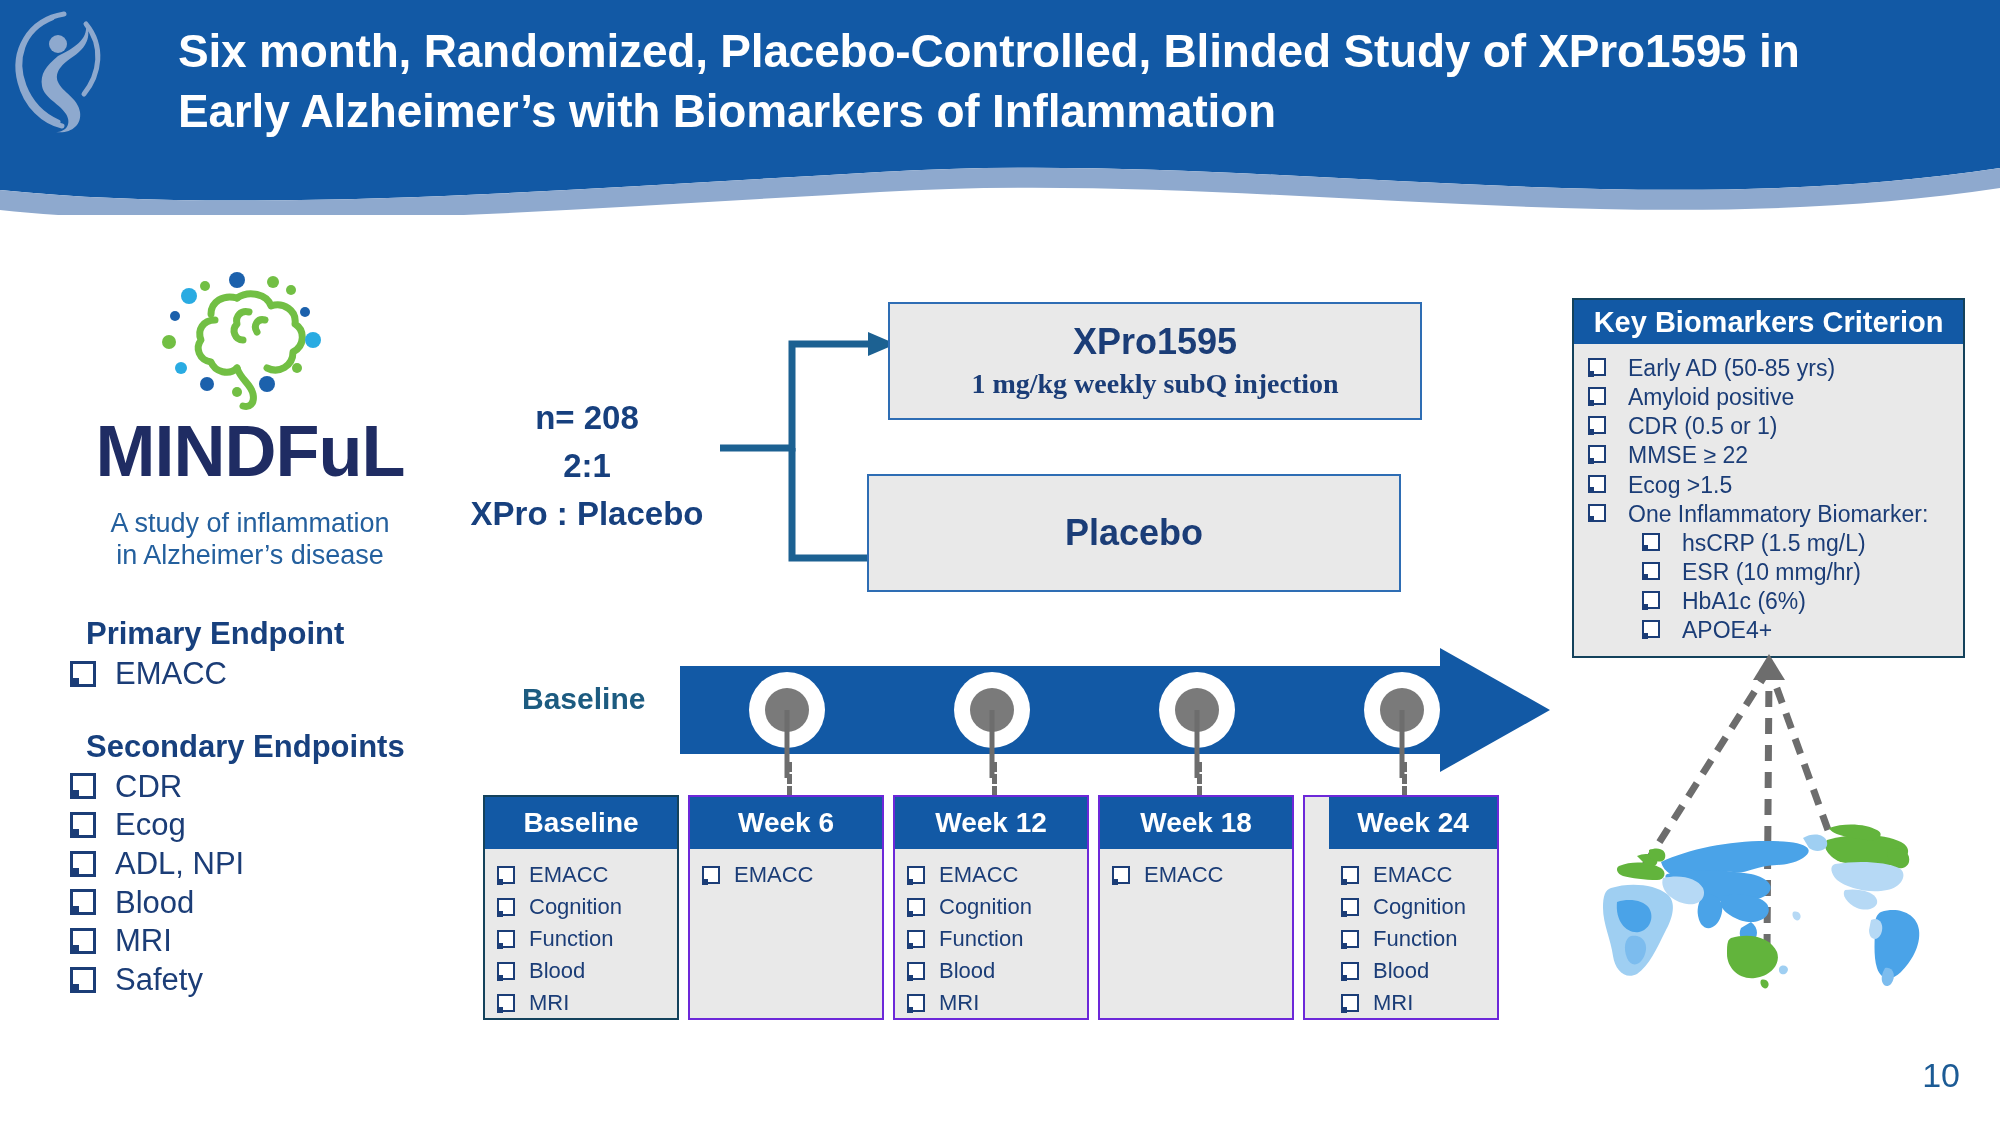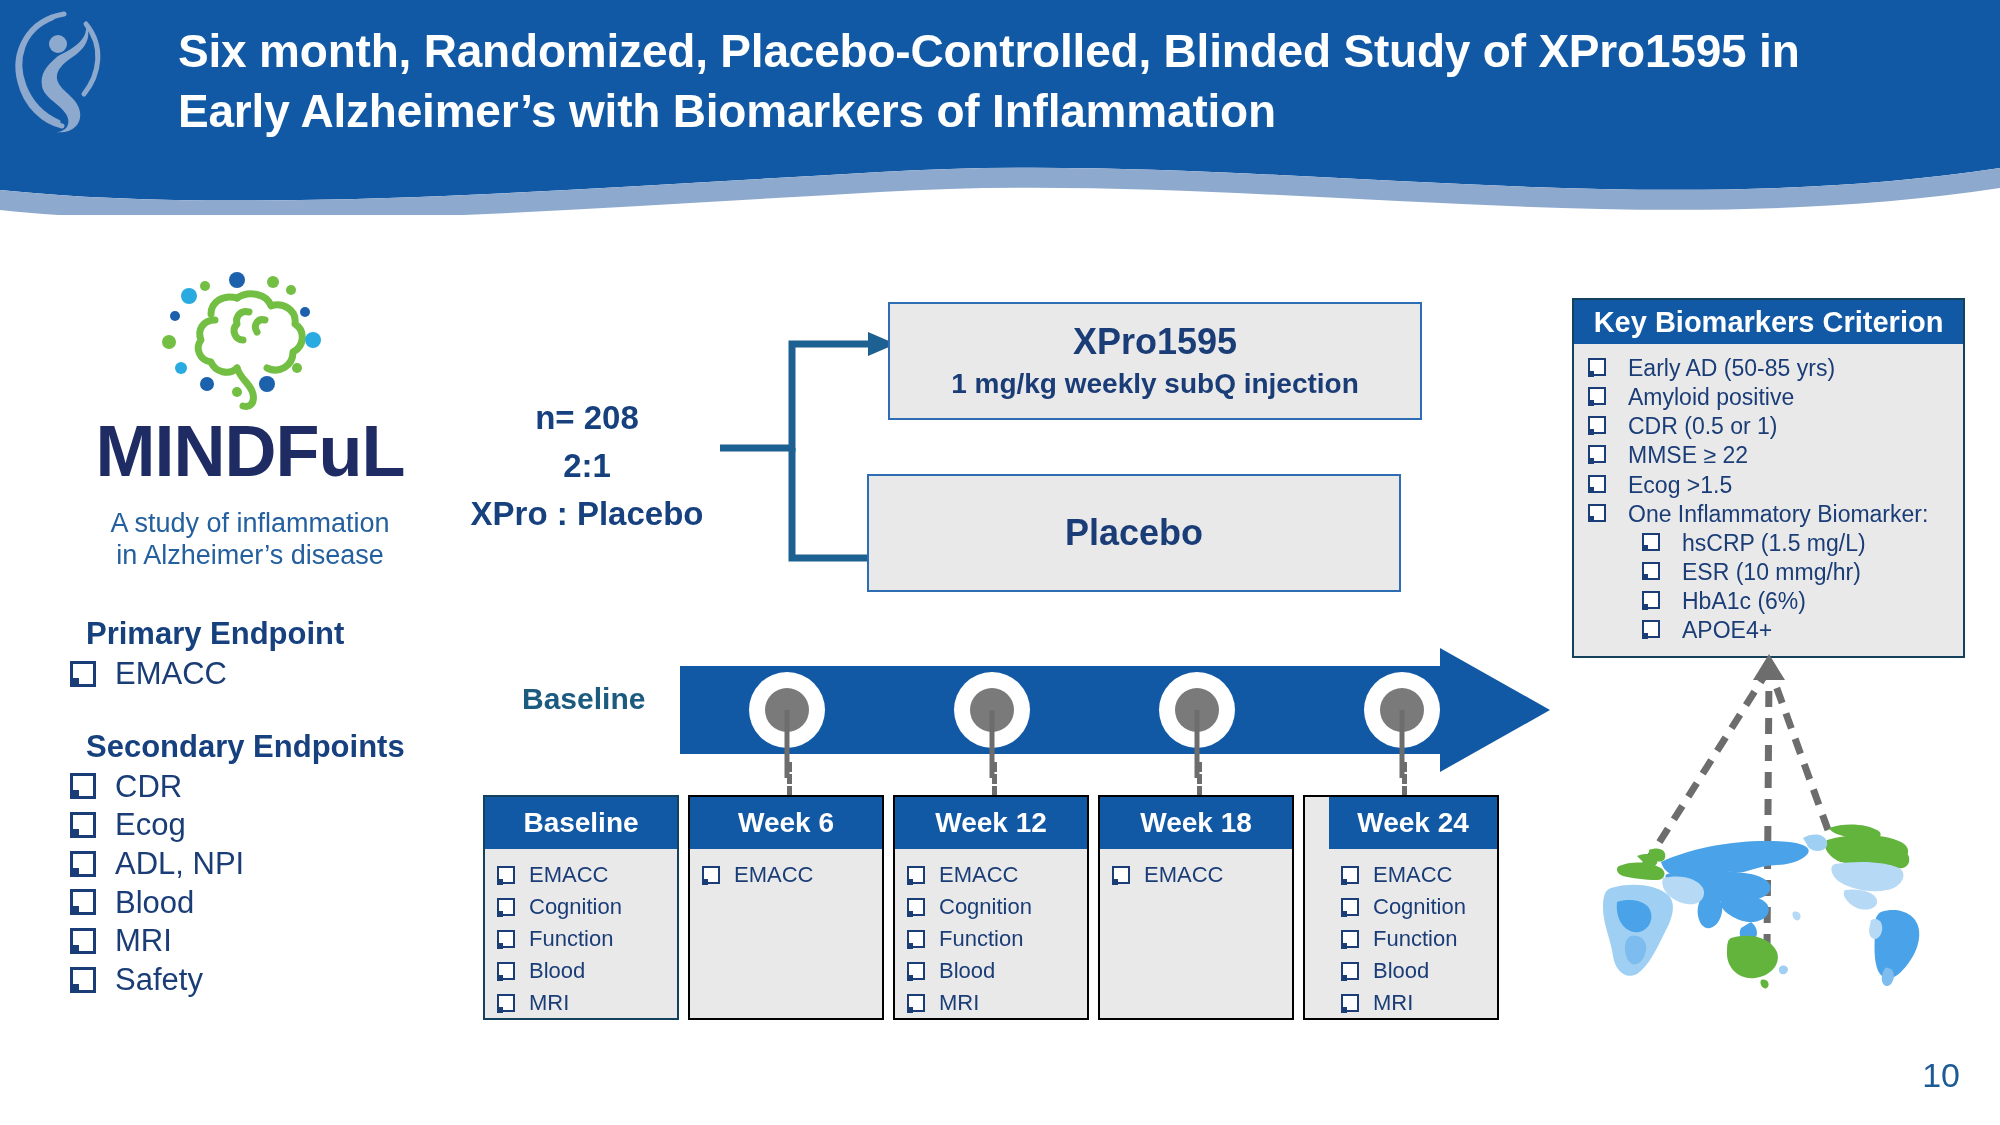--- a/index.html
+++ b/index.html
@@ -54,34 +54,34 @@
     color:#17407E;font-size:33px;font-weight:bold;line-height:1.45;
   }
   .arm-box{
     position:absolute;background:#E9E9E9;border:2.5px solid #2E6DB4;
     display:flex;flex-direction:column;align-items:center;justify-content:center;
     text-align:center;color:#1B3D77;
   }
   #arm-xpro{left:888px;top:286px;width:530px;height:114px;margin-top:16px;}
   #arm-placebo{left:867px;top:474px;width:530px;height:114px;align-items:center;}
   .arm-title{font-size:36px;font-weight:bold;line-height:1.1;}
-  .arm-sub{font-size:28px;font-weight:bold;margin-top:7px;line-height:1.1;}
+  .arm-sub{font-size:28px;font-weight:bold;margin-top:7px;line-height:1.1;font-family:Liberation Serif, serif;}
   .connector{position:absolute;left:720px;top:280px;width:190px;height:330px;}
 
   
   .baseline-label{
     position:absolute;left:522px;top:682px;
     font-size:30px;font-weight:bold;color:#1C5B80;
   }
   .timeline{position:absolute;left:680px;top:648px;width:870px;height:130px;}
   .tl-dash{position:absolute;width:0;border-left:5px dashed #6D6D6D;}
 
   
   .wk-box{position:absolute;top:795px;width:196px;height:225px;
-          border:2px solid #000000;background:#E9E9E9;box-sizing:border-box;}
+          border:2px solid #6d28d9;background:#E9E9E9;box-sizing:border-box;}
   .wk-box.first{border:2px solid #14425C;}
   .wk-head{
     background:#1259A5;color:#fff;font-size:28px;font-weight:bold;
     height:52px;line-height:52px;text-align:center;
   }
   .wk-body{padding:13px 0 0 12px;}
   .wk-item{display:flex;align-items:center;font-size:22px;color:#1B3D77;margin-bottom:6px;}
   .wk-item .cb{width:14px;height:14px;border-width:2.5px;margin-right:14px;}
   .wk-item .cb::after{width:6px;height:6px;left:-2.5px;bottom:-2.5px;}
 

